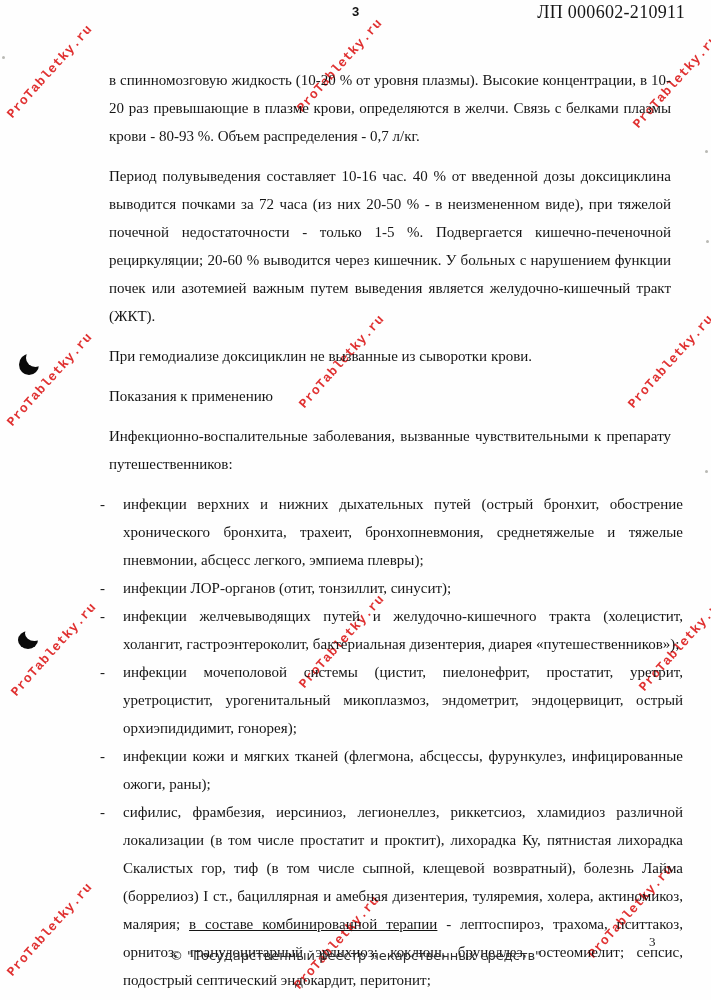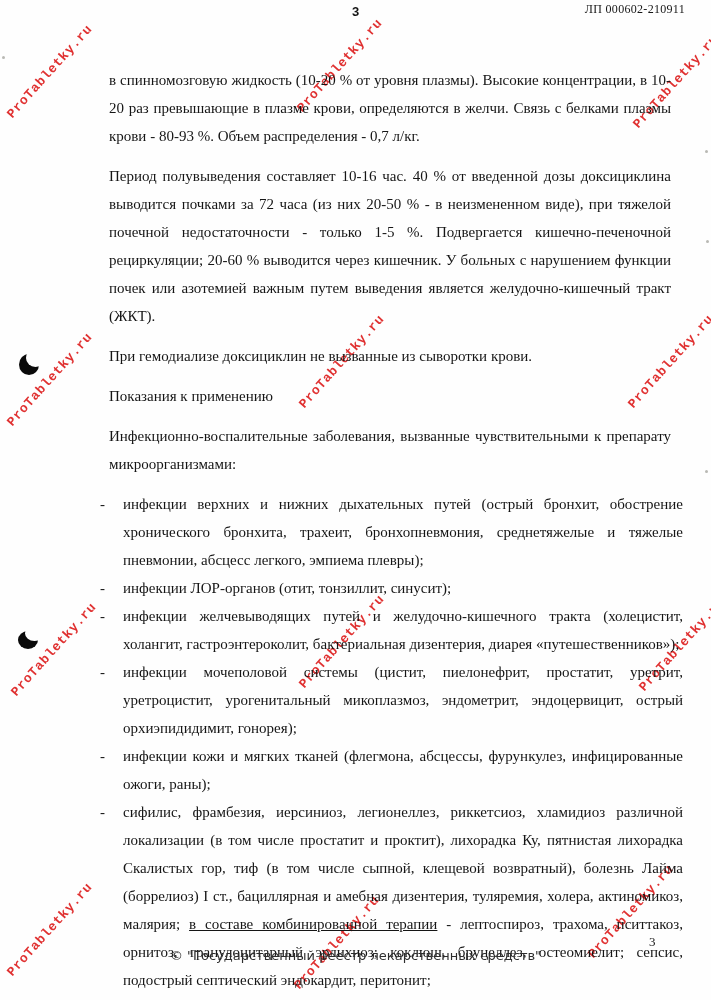--- a/index.html
+++ b/index.html
@@ -8,21 +8,21 @@
     background:#fefefe; overflow:hidden;
     font-family:"Liberation Serif", serif; color:#151515;
   }
   
   .page-num-top {
     position:absolute; top:4px; left:0; width:711px; text-align:center;
     font-family:"Liberation Sans", sans-serif; font-weight:bold; font-size:13px;
   }
   .doc-num {
     position:absolute; top:2px; right:26px;
-    font-size:12px; letter-spacing:0.3px;
+    font-size:18px; letter-spacing:0.3px;
   }
   
   .content {
     position:absolute; left:97px; top:54px; width:586px;
     font-size:15px; line-height:28px; text-align:justify;
   }
   .content p { margin:12px; }
   .heading { font-weight:normal; }
   ul.indications { list-style:none; margin:0; padding:0; }
   ul.indications li { position:relative; padding-left:26px; }
@@ -84,21 +84,21 @@
   <div class="speck" style="left:705px; top:150px;"></div>
   <div class="speck" style="left:706px; top:240px;"></div>
   <div class="speck" style="left:705px; top:470px;"></div>
   <div class="speck" style="left:2px;  top:56px;"></div>
 
   <div class="content">
     <p>в спинномозговую жидкость (10-20 % от уровня плазмы). Высокие концентрации, в 10-20 раз превышающие в плазме крови, определяются в желчи. Связь с белками плазмы крови - 80-93 %. Объем распределения - 0,7 л/кг.</p>
     <p>Период полувыведения составляет 10-16 час. 40 % от введенной дозы доксициклина выводится почками за 72 часа (из них 20-50 % - в неизмененном виде), при тяжелой почечной недостаточности - только 1-5 %. Подвергается кишечно-печеночной рециркуляции; 20-60 % выводится через кишечник. У больных с нарушением функции почек или азотемией важным путем выведения является желудочно-кишечный тракт (ЖКТ).</p>
     <p>При гемодиализе доксициклин не вызванные из сыворотки крови.</p>
     <p class="heading">Показания к применению</p>
-    <p>Инфекционно-воспалительные заболевания, вызванные чувствительными к препарату микроорганизмами:</p>
+    <p>Инфекционно-воспалительные заболевания, вызванные чувствительными к препарату путешественников:</p>
     <ul class="indications">
       <li><span>инфекции верхних и нижних дыхательных путей (острый бронхит, обострение хронического бронхита, трахеит, бронхопневмония, среднетяжелые и тяжелые пневмонии, абсцесс легкого, эмпиема плевры);</span></li>
       <li><span>инфекции ЛОР-органов (отит, тонзиллит, синусит);</span></li>
       <li><span>инфекции желчевыводящих путей и желудочно-кишечного тракта (холецистит, холангит, гастроэнтероколит, бактериальная дизентерия, диарея «путешественников»);</span></li>
       <li><span>инфекции мочеполовой системы (цистит, пиелонефрит, простатит, уретрит, уретроцистит, урогенитальный микоплазмоз, эндометрит, эндоцервицит, острый орхиэпидидимит, гонорея);</span></li>
       <li><span>инфекции кожи и мягких тканей (флегмона, абсцессы, фурункулез, инфицированные ожоги, раны);</span></li>
       <li><span>сифилис, фрамбезия, иерсиниоз, легионеллез, риккетсиоз, хламидиоз различной локализации (в том числе простатит и проктит), лихорадка Ку, пятнистая лихорадка Скалистых гор, тиф (в том числе сыпной, клещевой возвратный), болезнь Лайма (боррелиоз) I ст., бациллярная и амебная дизентерия, туляремия, холера, актиномикоз, малярия; </span><span class="underline">в составе комбинированной терапии</span><span> - лептоспироз, трахома, пситтакоз, орнитоз, гранулоцитарный эрлихиоз; коклюш, бруцеллез, остеомиелит; сепсис, подострый септический эндокардит, перитонит;</span></li>
       <li><span>профилактика послеоперационных гнойных осложнений;</span></li>
       <li><span>профилактика малярии, вызванной Plasmodium falciparum, при кратковременных путешествиях (менее 4 месяцев) на территории, где распространены штаммы, устойчивые к хлорохину и/или пириметамин-сульфадоксину.</span></li>
     </ul>

